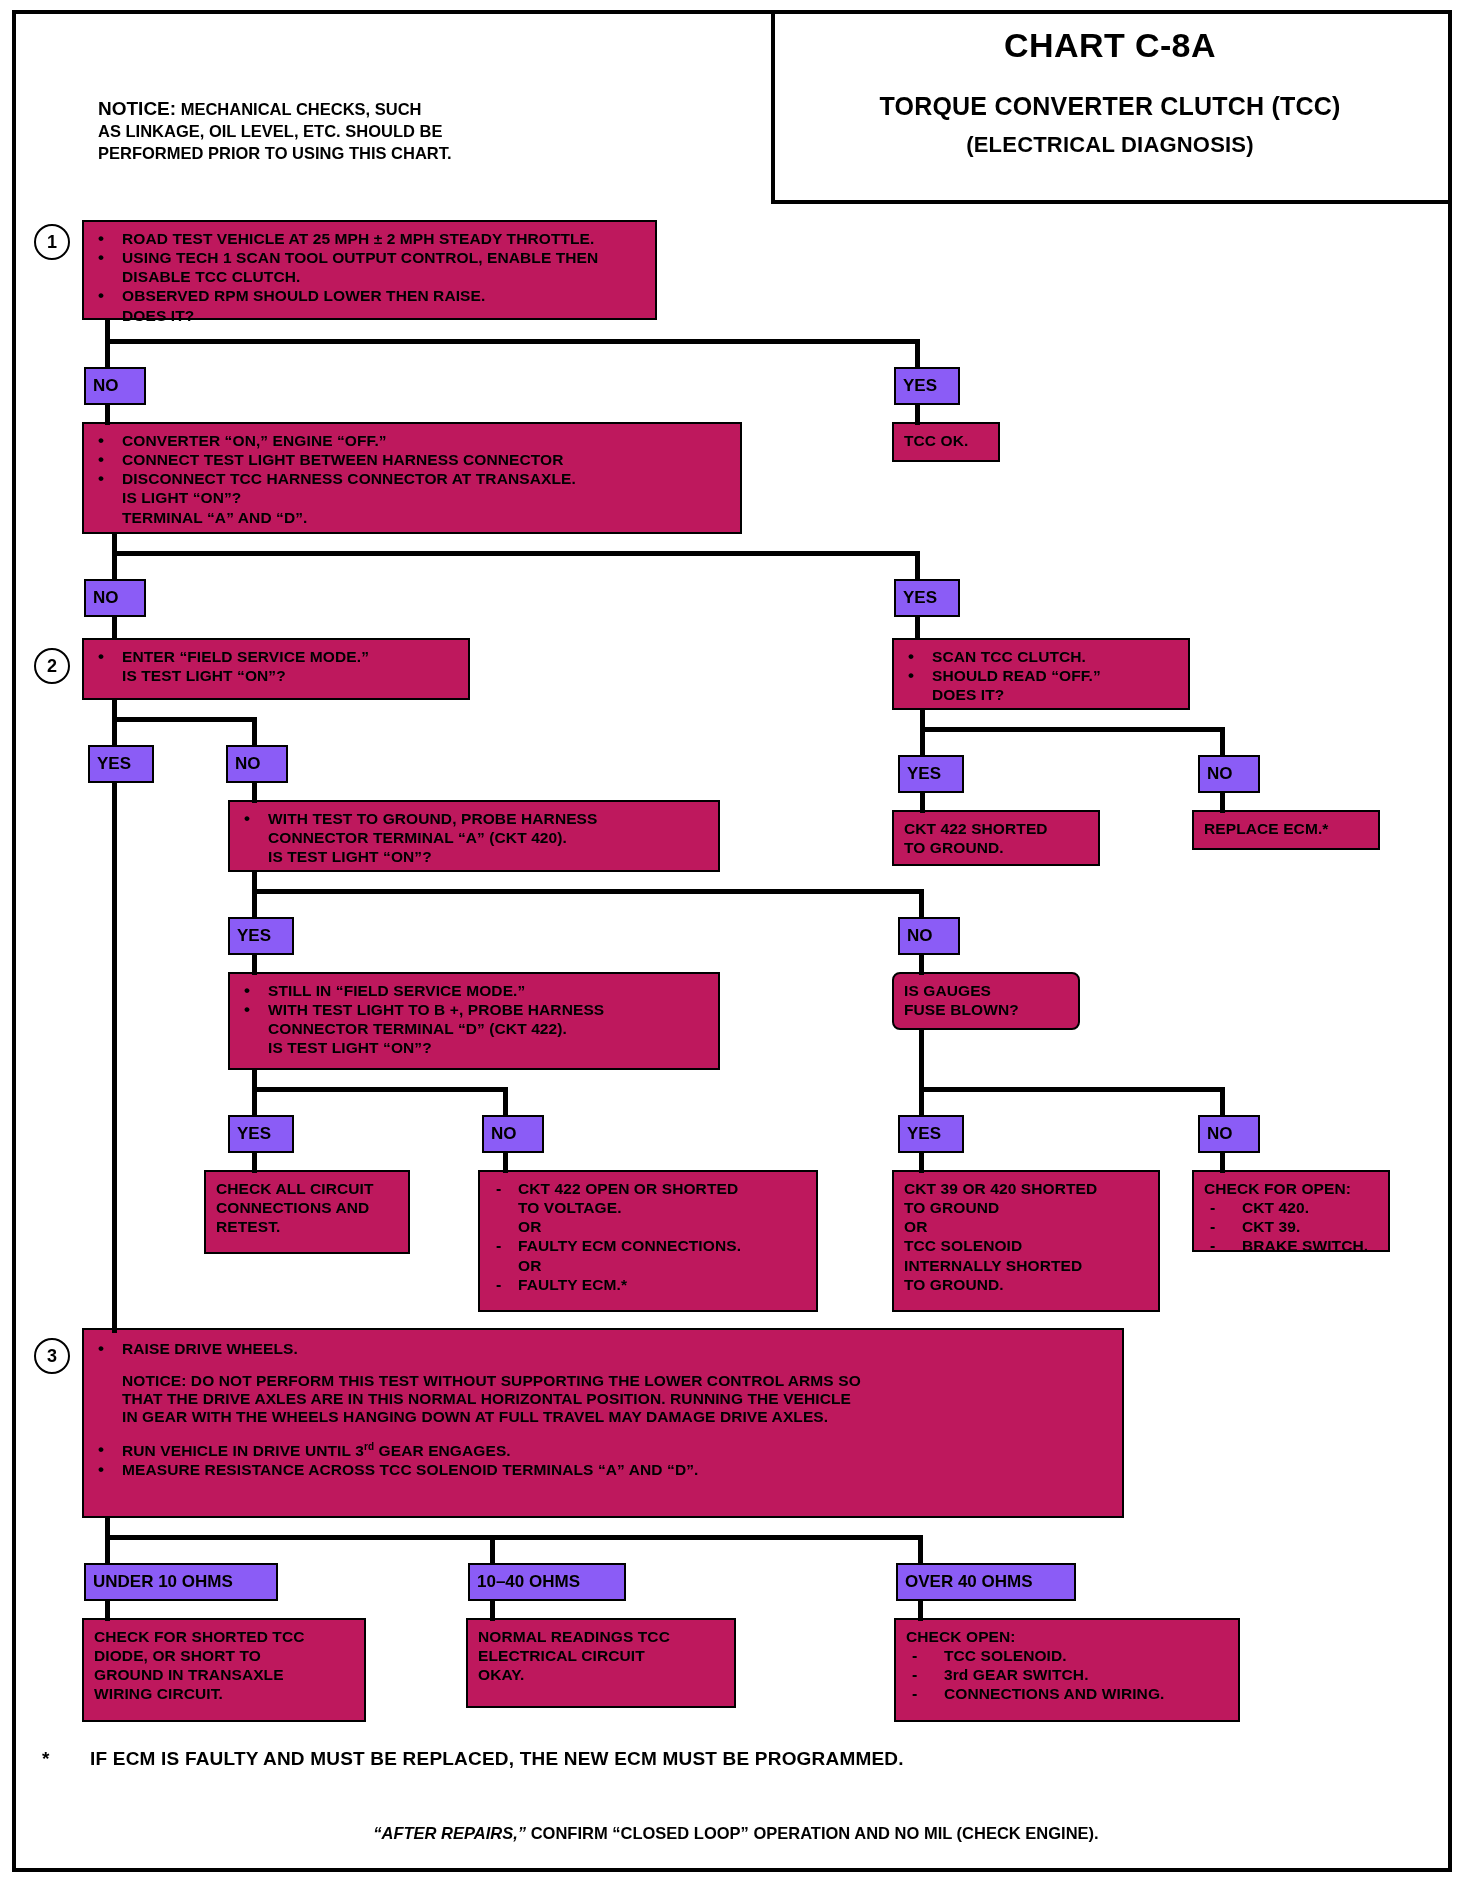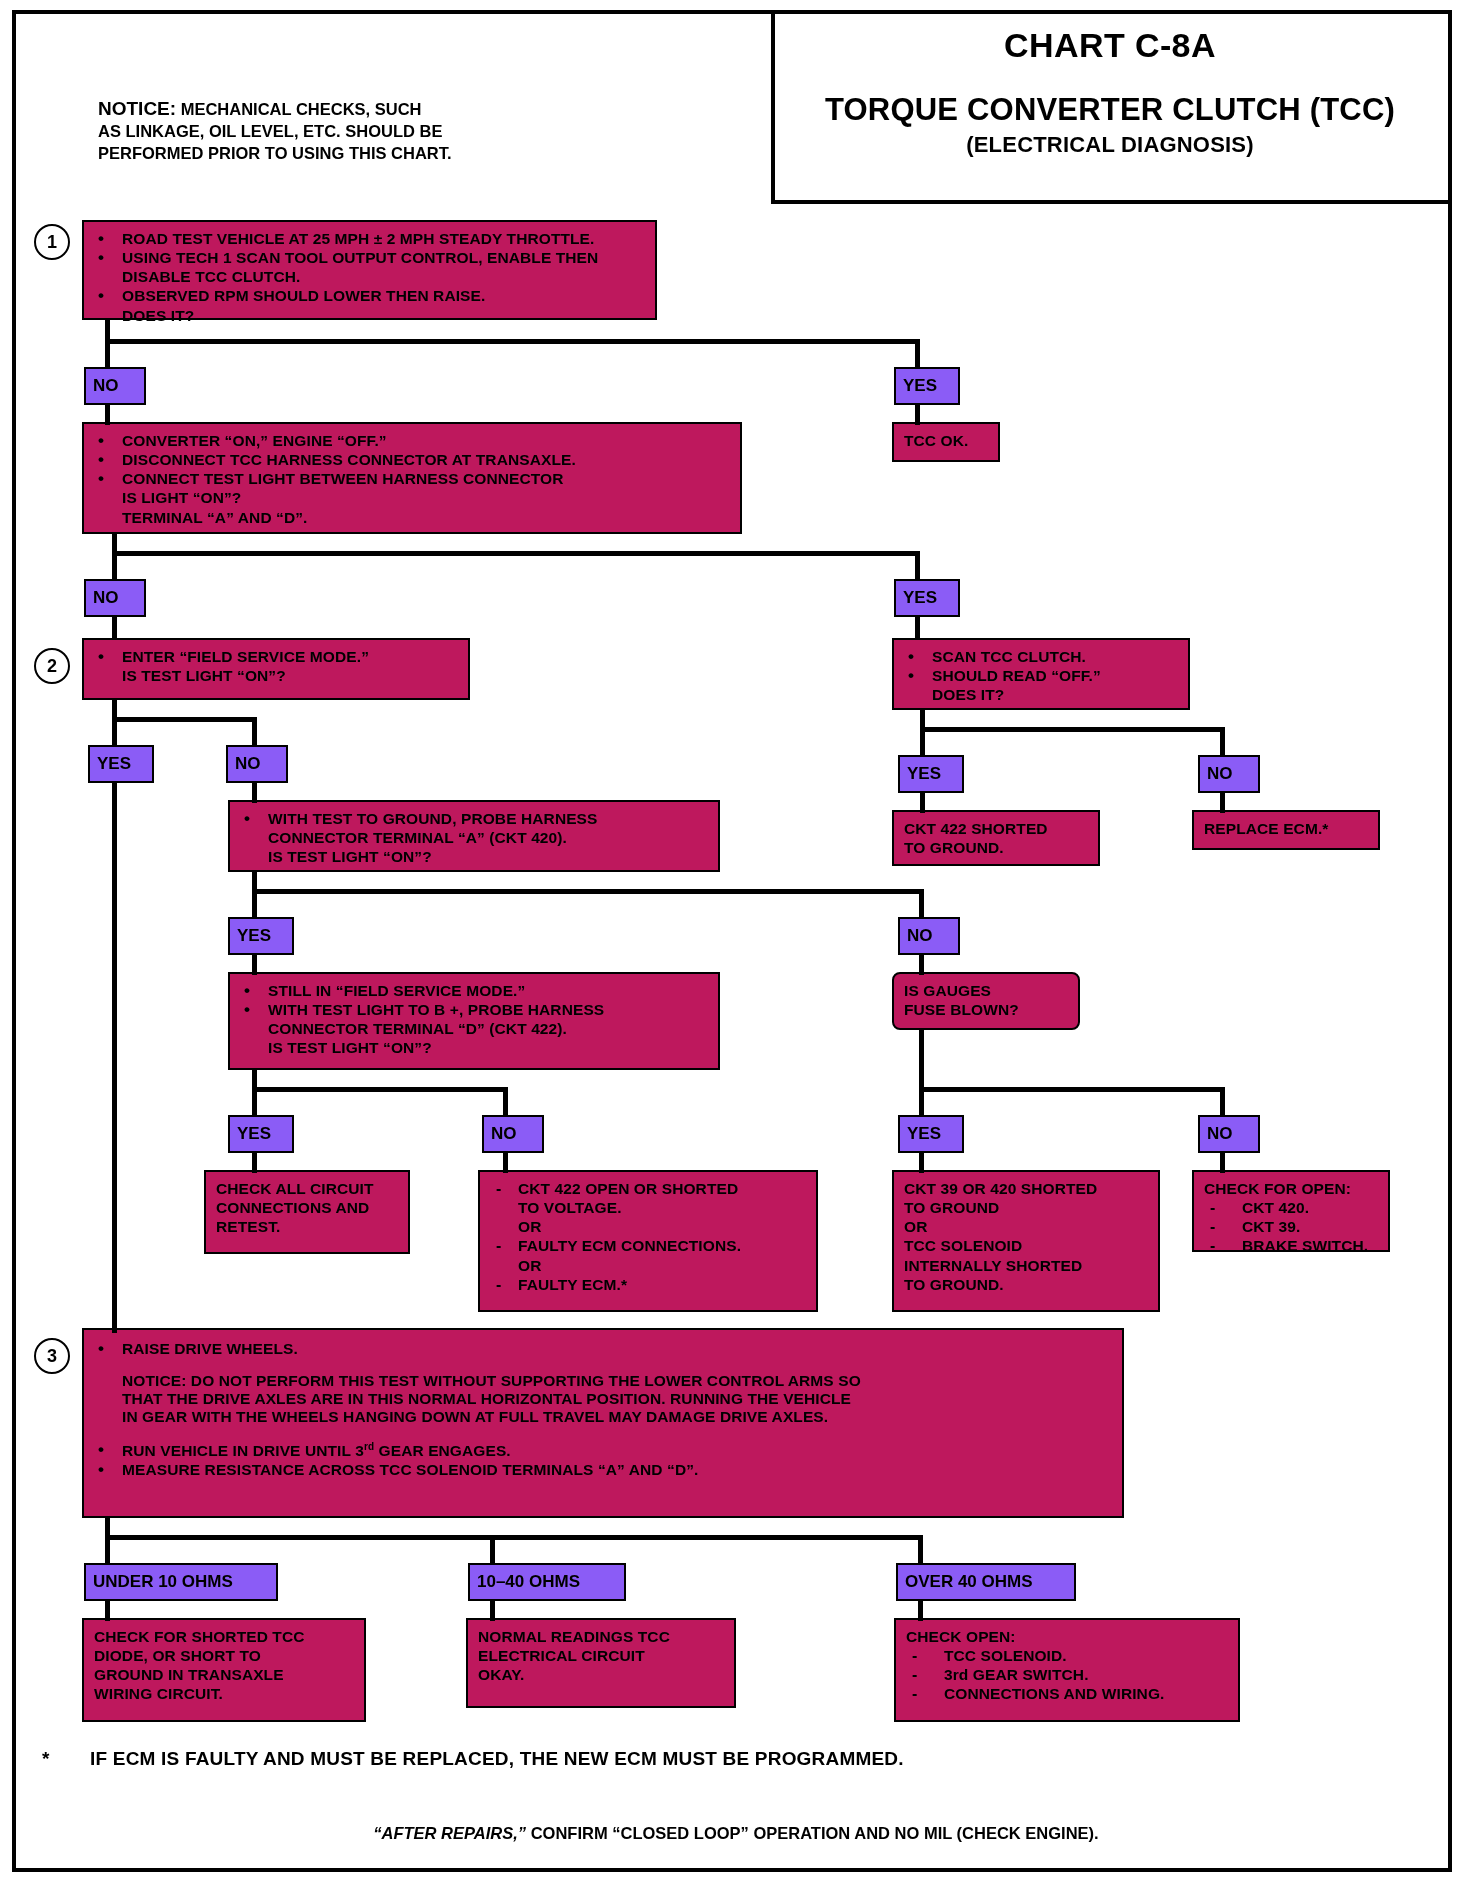--- a/index.html
+++ b/index.html
@@ -108,21 +108,21 @@
   .hdr-rule {
     position: absolute;
     background: #000;
   }
   #chart-title {
     position: absolute;
     text-align: center;
     font-weight: bold;
   }
   .t1 { font-size: 34px; letter-spacing: .4px; }
-  .t2 { font-size: 31px; letter-spacing: .2px; }
+  .t2 { font-size: 25px; letter-spacing: .2px; }
   .t3 { font-size: 22px; letter-spacing: .2px; }
 
   #notice-top {
     position: absolute;
     font-size: 16.5px;
     font-weight: bold;
     line-height: 1.33;
   }
   #notice-top .big { font-size: 19px; }
 
@@ -189,22 +189,22 @@
 
   <div class="box boxpad" style="left:892px; top:422px; width:108px; height:40px;">
     <ul class="bl">
         <li class="nb" style="padding-left:6px;">TCC OK.</li>
       </ul>
   </div>
 
   <div class="box boxpad" style="left:82px; top:422px; width:660px; height:112px;">
     <ul class="bl">
       <li>CONVERTER “ON,” ENGINE “OFF.”</li>
+      <li>CONNECT TEST LIGHT BETWEEN HARNESS CONNECTOR</li>
       <li>DISCONNECT TCC HARNESS CONNECTOR AT TRANSAXLE.</li>
-      <li>CONNECT TEST LIGHT BETWEEN HARNESS CONNECTOR</li>
       <li class="nb">IS LIGHT “ON”?</li>
       <li class="nb">TERMINAL “A” AND “D”.</li>
     </ul>
   </div>
 
   <div class="line vline" style="left:112px; top:534px; height:22px;"></div>
   <div class="line hline" style="left:112px; top:551px; width:808px;"></div>
   <div class="line vline" style="left:112px; top:551px; height:30px;"></div>
   <div class="line vline" style="left:915px; top:551px; height:30px;"></div>
 

